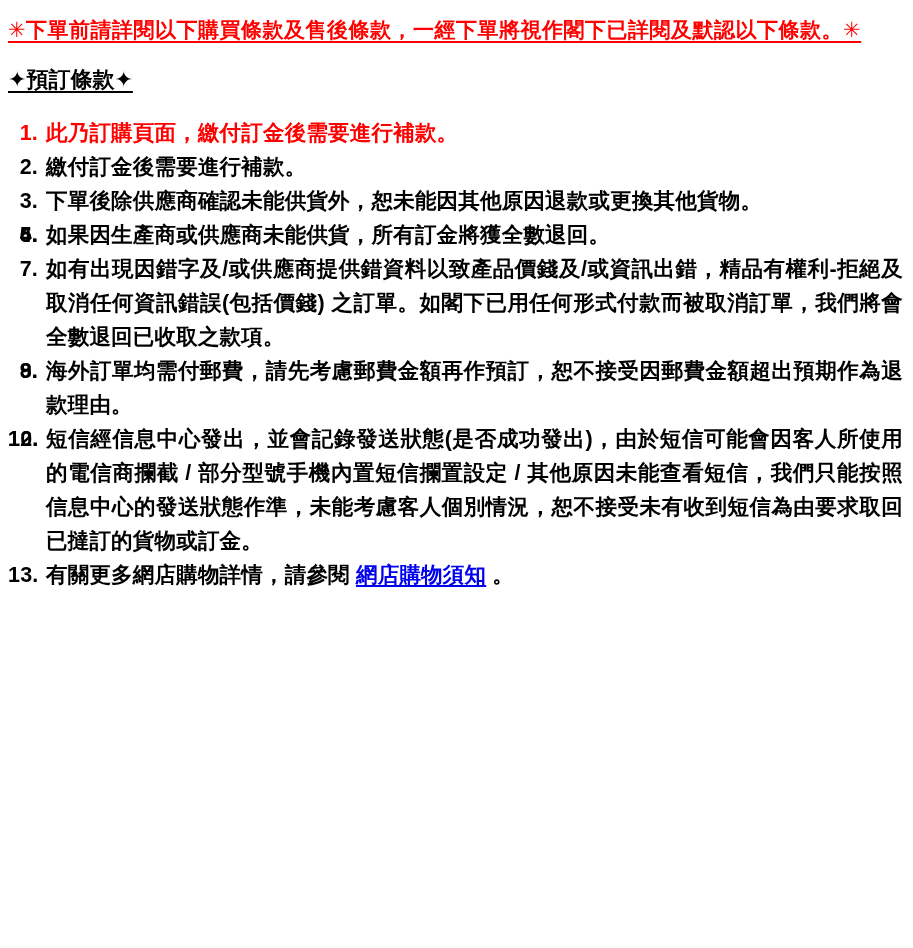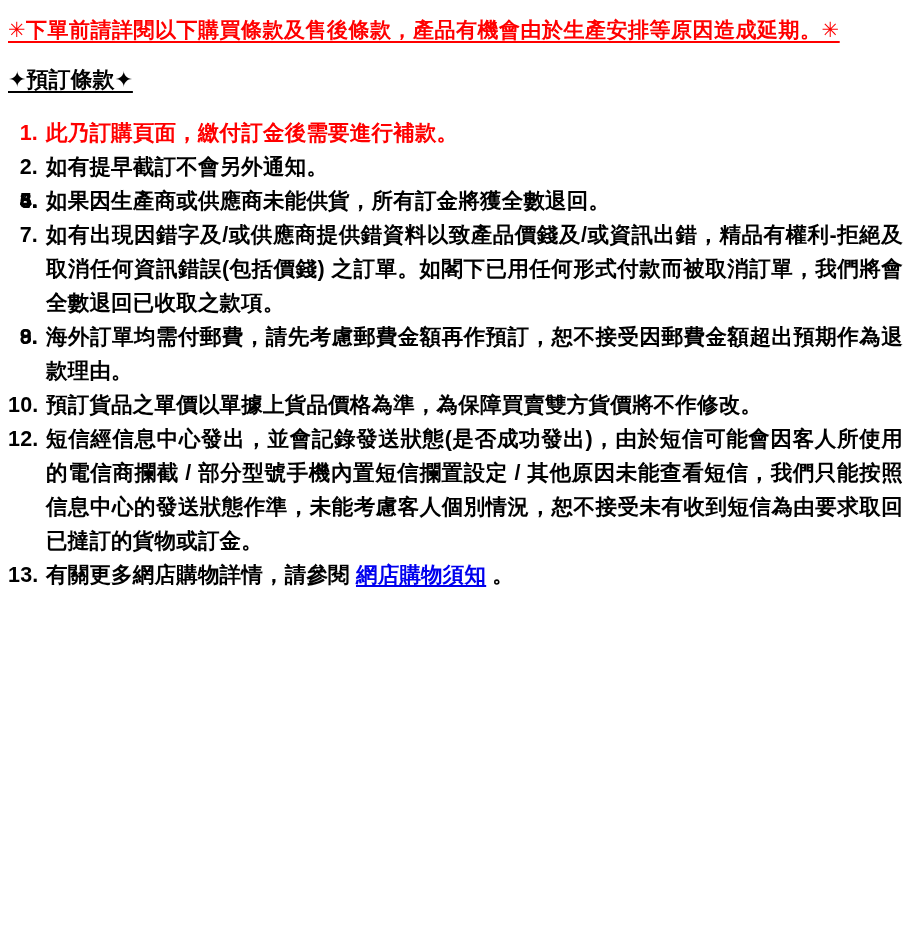--- a/index.html
+++ b/index.html
@@ -70,33 +70,33 @@
     color: var(--blue);
     text-decoration: underline;
     text-underline-offset: 3px;
     cursor: pointer;
   }
 </style>
 </head>
 <body>
 
 <div class="doc">
-  <div class="header-notice">✳下單前請詳閱以下購買條款及售後條款，產品有機會由於生產安排等原因造成延期。✳</div>
+  <div class="header-notice">✳下單前請詳閱以下購買條款及售後條款，一經下單將視作閣下已詳閱及默認以下條款。✳</div>
 
   <div>
     <h2 class="section-title">✦預訂條款✦</h2>
   </div>
 
   <div class="terms-list">
       <div class="term red-item"><span class="num">1.</span><span><span class="seg-red">此乃訂購頁面，繳付訂金後需要進行補款。</span></span></div>
-      <div class="term"><span class="num">2.</span><span><span class="">如有提早截訂不會另外通知。</span></span></div>
-      <div class="term"><span class="num">3.</span></div>
+      <div class="term"><span class="num">2.</span><span><span class="">繳付訂金後需要進行補款。</span></span></div>
+      <div class="term"><span class="num">3.</span><span><span class="">下單後除供應商確認未能供貨外，恕未能因其他原因退款或更換其他貨物。</span></span></div>
       <div class="term"><span class="num">4.</span></div>
       <div class="term"><span class="num">5.</span></div>
       <div class="term"><span class="num">6.</span><span><span class="">如果因生產商或供應商未能供貨，所有訂金將獲全數退回。</span></span></div>
       <div class="term"><span class="num">7.</span><span><span class="">如有出現因錯字及/或供應商提供錯資料以致產品價錢及/或資訊出錯，精品有權利-拒絕及取消任何資訊錯誤(包括價錢) 之訂單。如閣下已用任何形式付款而被取消訂單，我們將會全數退回已收取之款項。</span></span></div>
       <div class="term"><span class="num">8.</span></div>
       <div class="term"><span class="num">9.</span><span><span class="">海外訂單均需付郵費，請先考慮郵費金額再作預訂，恕不接受因郵費金額超出預期作為退款理由。</span></span></div>
-      <div class="term"><span class="num">10.</span><span><span class="">預訂貨品之單價以單據上貨品價格為準，為保障買賣雙方貨價將不作修改。</span></span></div>
+      <div class="term"><span class="num">10.</span></div>
       <div class="term"><span class="num">12.</span><span><span class="">短信經信息中心發出，並會記錄發送狀態(是否成功發出)，由於短信可能會因客人所使用的電信商攔截 / 部分型號手機內置短信攔置設定 / 其他原因未能查看短信，我們只能按照信息中心的發送狀態作準，未能考慮客人個別情況，恕不接受未有收到短信為由要求取回已撻訂的貨物或訂金。</span></span></div>
       <div class="term"><span class="num">13.</span><span><span class="">有關更多網店購物詳情，請參閱 </span><a class="seg-link" href="#">網店購物須知</a><span class=""> 。</span></span></div>
     </div>
 </div>
 
 </body></html>

